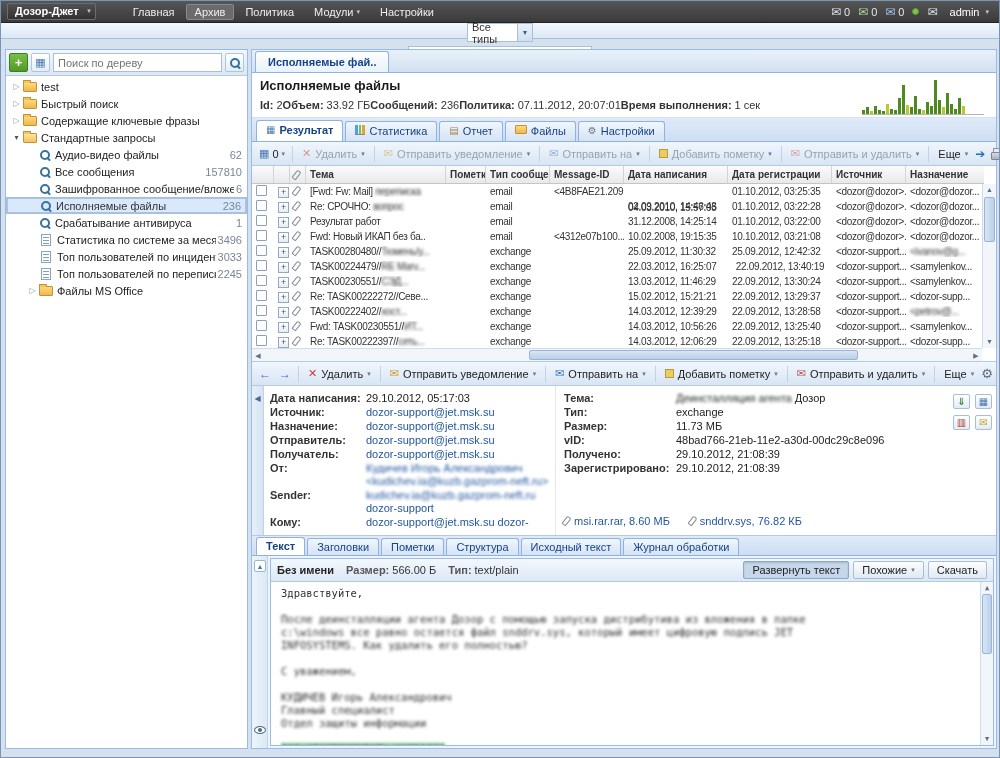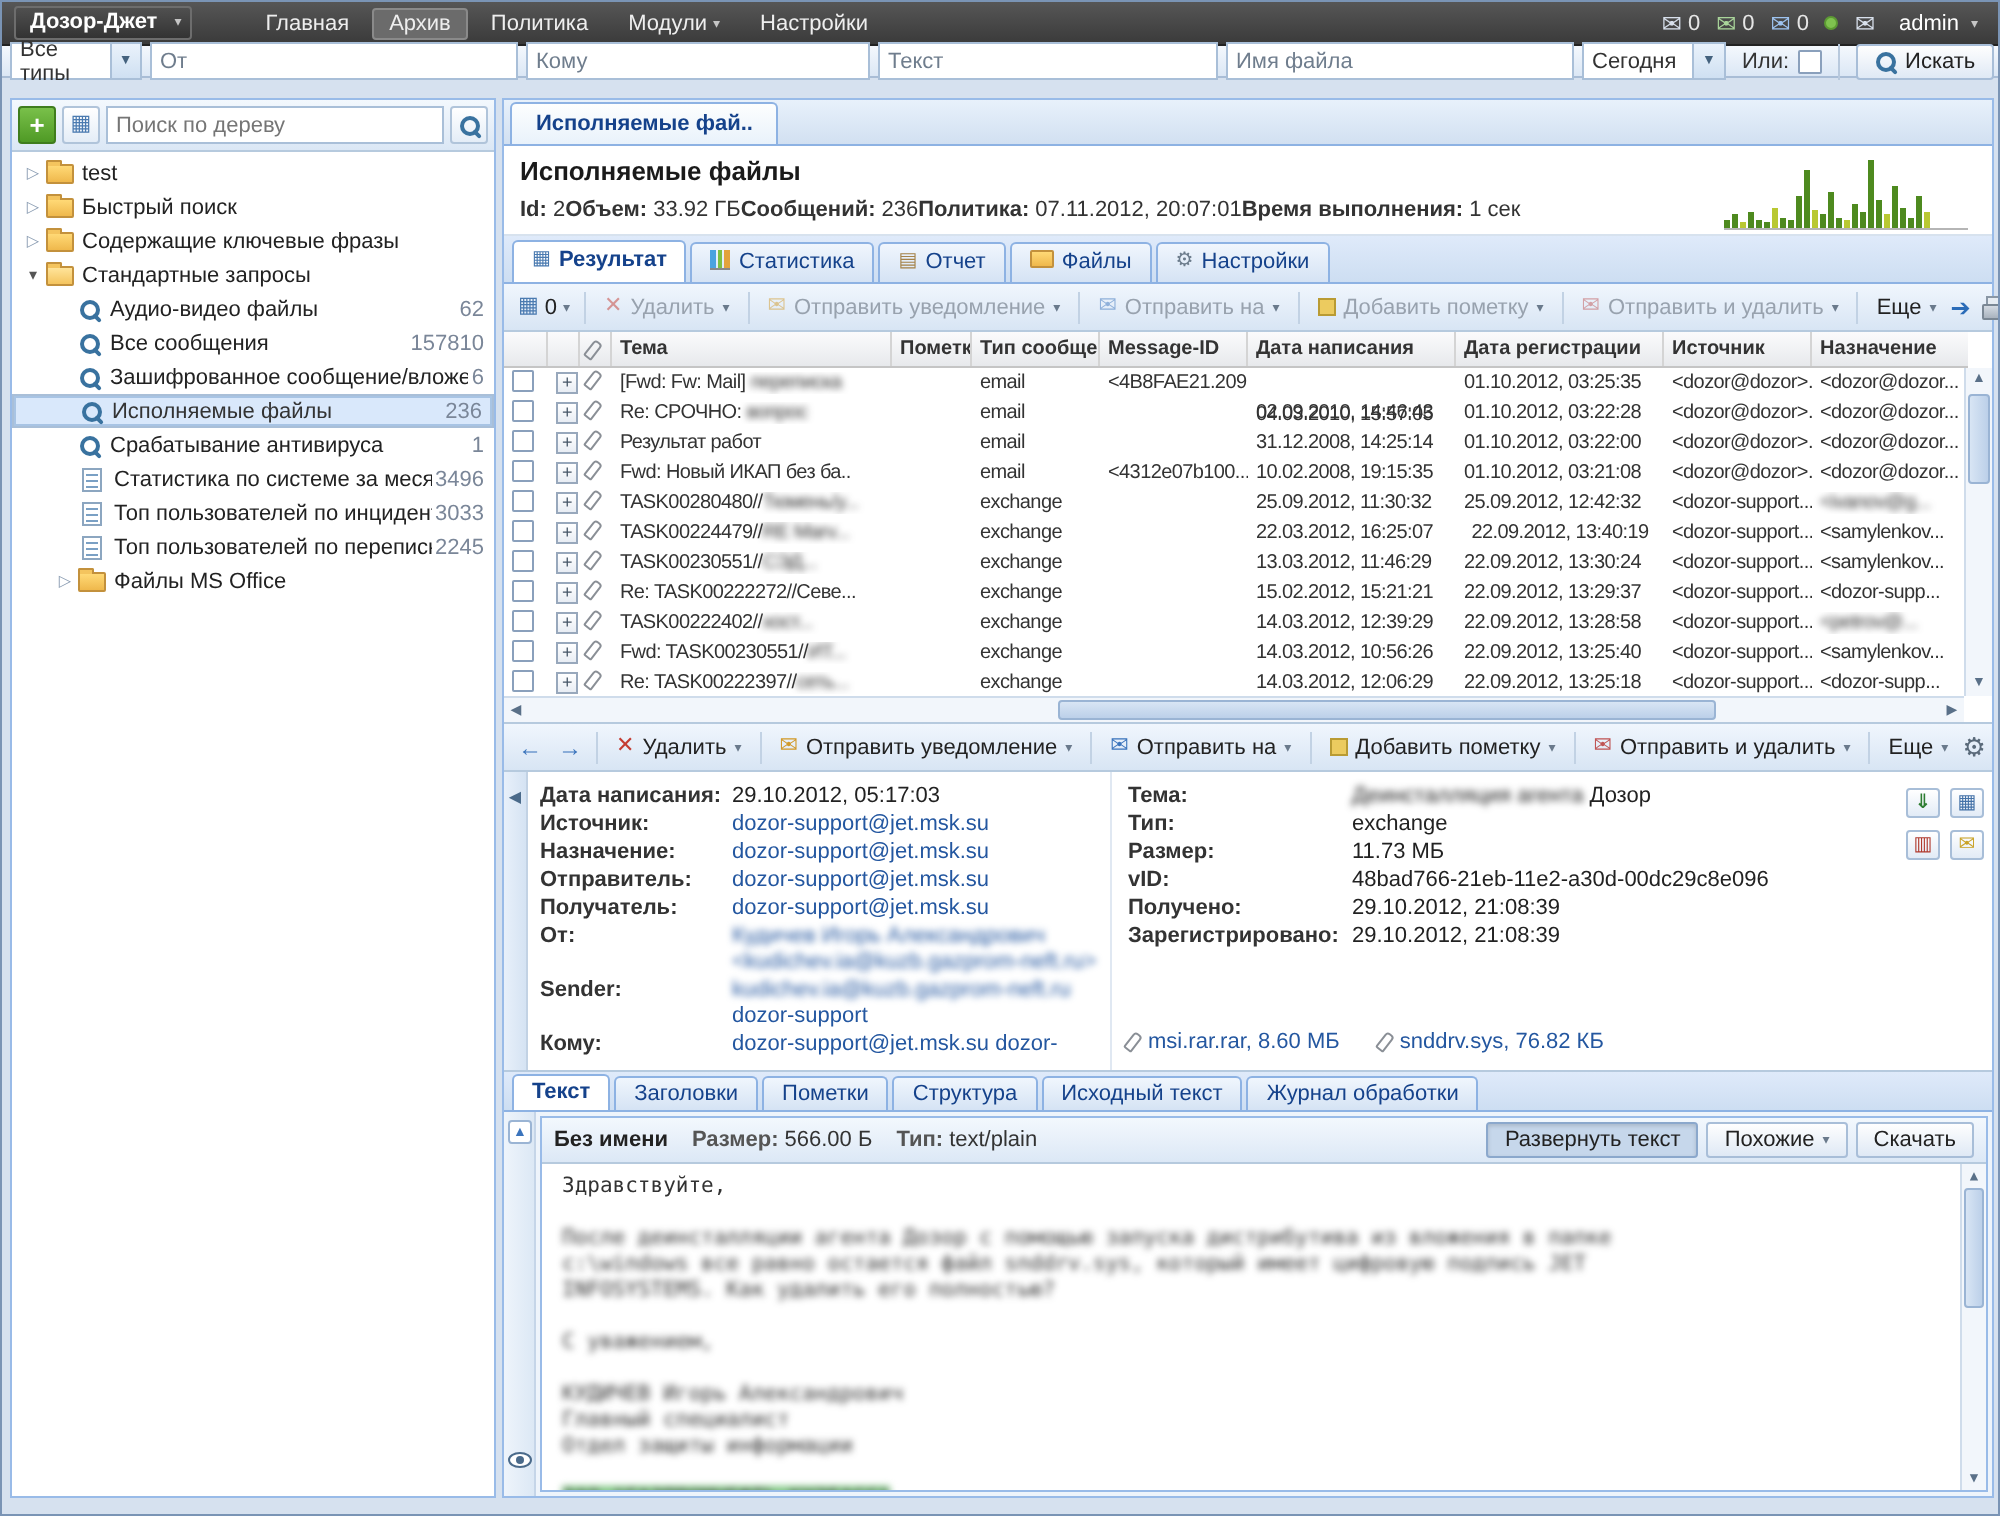--- a/index.html
+++ b/index.html
@@ -15,21 +15,21 @@
 .menu-arrow{font-size:7px;color:#c5c5c5;margin-left:3px;}
 #topbar-right{margin-left:auto;display:flex;align-items:center;gap:8px;}
 .counter{display:flex;align-items:center;gap:3px;color:#ddd;}
 .env{font-size:12px;line-height:12px;}
 .env0{color:#d8e0ec;} .env1{color:#a9d49a;} .env2{color:#9ec3ef;}
 .cnt{color:#e6e6e6;}
 .status-dot{width:7px;height:7px;border-radius:50%;background:#7fc24f;border:1px solid #5c9a33;}
 .user-btn{color:#fff;display:flex;align-items:center;gap:3px;padding:1px 4px;}
 
 
-#searchbar{position:absolute;left:0;top:22px;width:100%;height:16px;background:linear-gradient(#f4f8fd,#dbe7f5);border-bottom:1px solid #a9bdd6;display:flex;align-items:center;padding:0 4px;gap:4px;}
+#searchbar{position:absolute;left:0;top:22px;width:100%;height:16px;background:linear-gradient(#f4f8fd,#dbe7f5);border-bottom:1px solid #a9bdd6;display:flex;align-items:center;padding:0 4px;gap:4px;flex-direction:column;}
 .field{height:19px;border:1px solid #a9bfd8;background:#fff;font-size:11px;font-family:inherit;padding:0 4px;color:#444;flex:none;}
 .field::placeholder{color:#6f7d8d;opacity:1;}
 .sel{display:flex;align-items:center;height:19px;background:#fff;border:1px solid #a9bfd8;padding-left:4px;flex:none;color:#333;}
 .sel .trig{width:16px;height:100%;margin-left:auto;background:linear-gradient(#eaf2fb,#cfe0f2);border-left:1px solid #a9bfd8;color:#44627e;font-size:7px;display:flex;align-items:center;justify-content:center;}
 .or-label{color:#333;margin-left:4px;}
 .cbx{width:12px;height:12px;border:1px solid #8aa0bc;background:#fff;border-radius:1px;display:inline-block;flex:none;}
 .vsep{width:1px;height:18px;background:#b8c9dd;margin:0 4px;flex:none;}
 .btn{border:1px solid #a8bed8;border-radius:2px;background:linear-gradient(#fefefe,#dfe9f5);padding:2px 8px;color:#222;font-size:11px;font-family:inherit;display:inline-flex;align-items:center;gap:4px;cursor:default;}
 .btn.pressed{background:#c6d7eb;border-color:#8ba8cc;box-shadow:inset 0 1px 2px rgba(0,0,0,.15);}
 
@@ -522,21 +522,21 @@
           </div>
           <div class="grow">
             <div class="gc" style="width: 22px;"><span class="cb"></span></div>
             <div class="gc" style="width: 16px;"><span class="plusbox">+</span></div>
             <div class="gc" style="width: 16px;"><span class="clip"></span></div>
             <div class="gc" style="width: 140px;"><span>Fwd: Новый ИКАП без ба..</span></div>
             <div class="gc" style="width: 40px;"></div>
             <div class="gc" style="width: 64px;"><span>email</span></div>
             <div class="gc" style="width: 74px;"><span>&lt;4312e07b100...</span></div>
             <div class="gc" style="width: 104px;"><span>10.02.2008, 19:15:35</span></div>
-            <div class="gc" style="width: 104px;"><span>01.10.2012, 03:21:08</span></div>
+            <div class="gc" style="width: 104px;"><span>10.10.2012, 03:21:08</span></div>
             <div class="gc" style="width: 74px;"><span>&lt;dozor@dozor&gt;...</span></div>
             <div class="gc" style="width: 90px;"><span>&lt;dozor@dozor...</span></div>
           </div>
           <div class="grow">
             <div class="gc" style="width: 22px;"><span class="cb"></span></div>
             <div class="gc" style="width: 16px;"><span class="plusbox">+</span></div>
             <div class="gc" style="width: 16px;"><span class="clip"></span></div>
             <div class="gc" style="width: 140px;"><span>TASK00280480//</span><span class="blur">Тюмень/у...</span></div>
             <div class="gc" style="width: 40px;"></div>
             <div class="gc" style="width: 64px;"><span>exchange</span></div>

